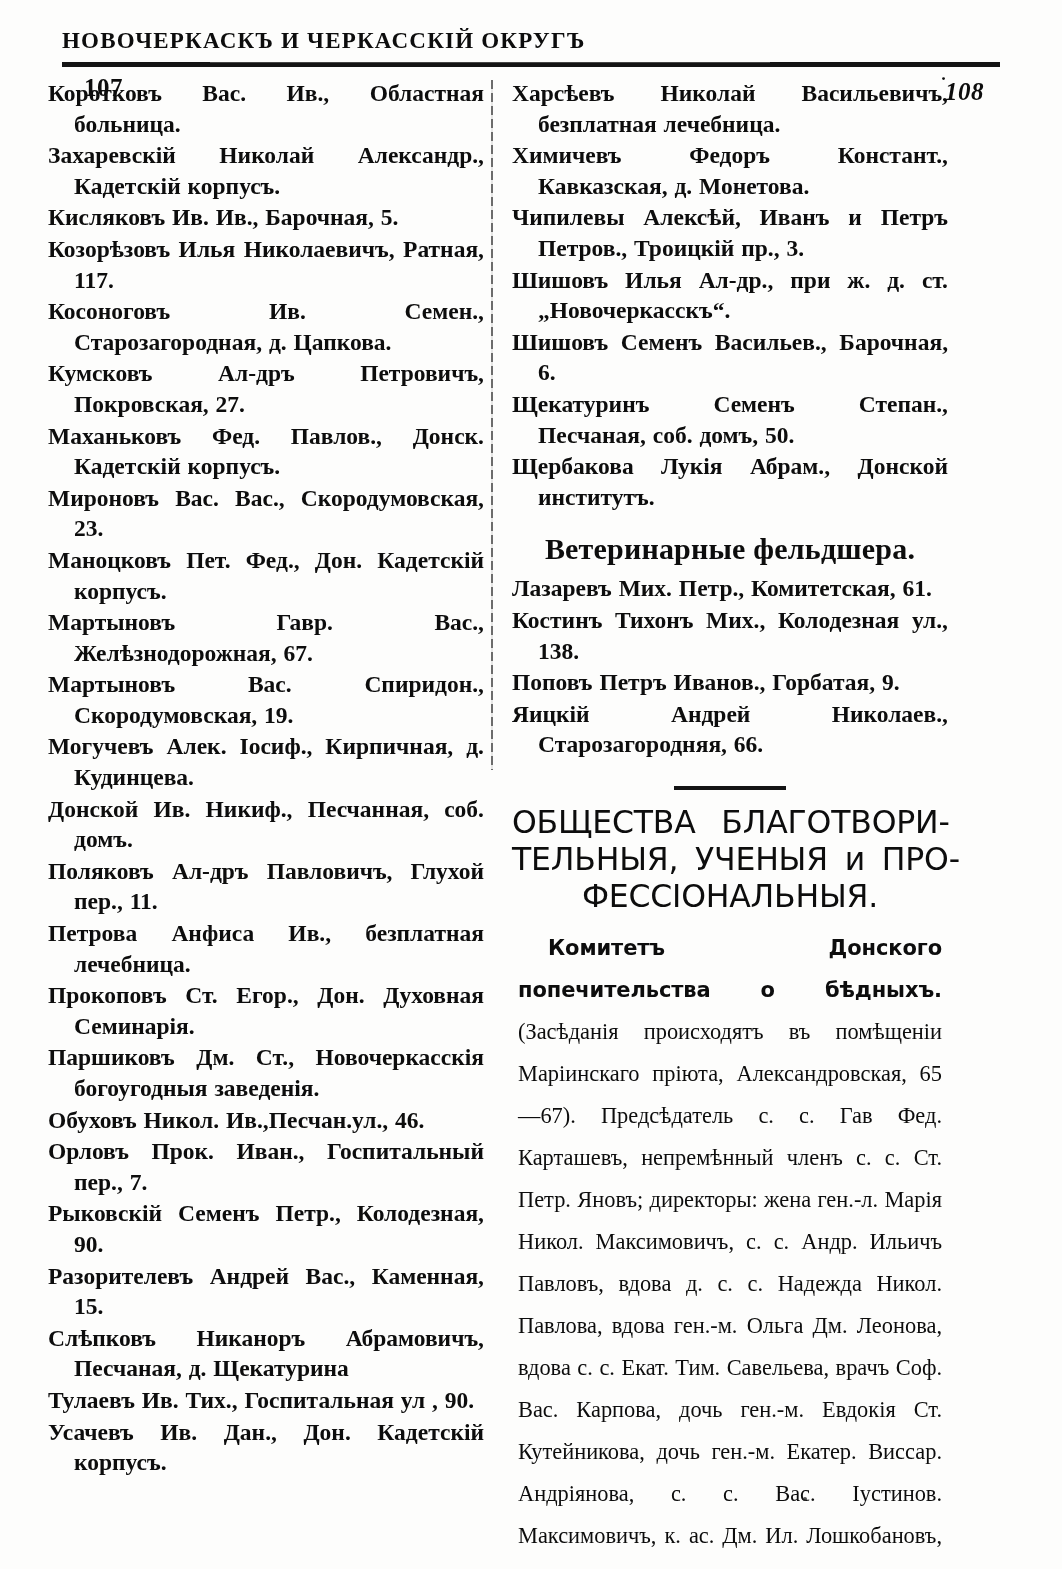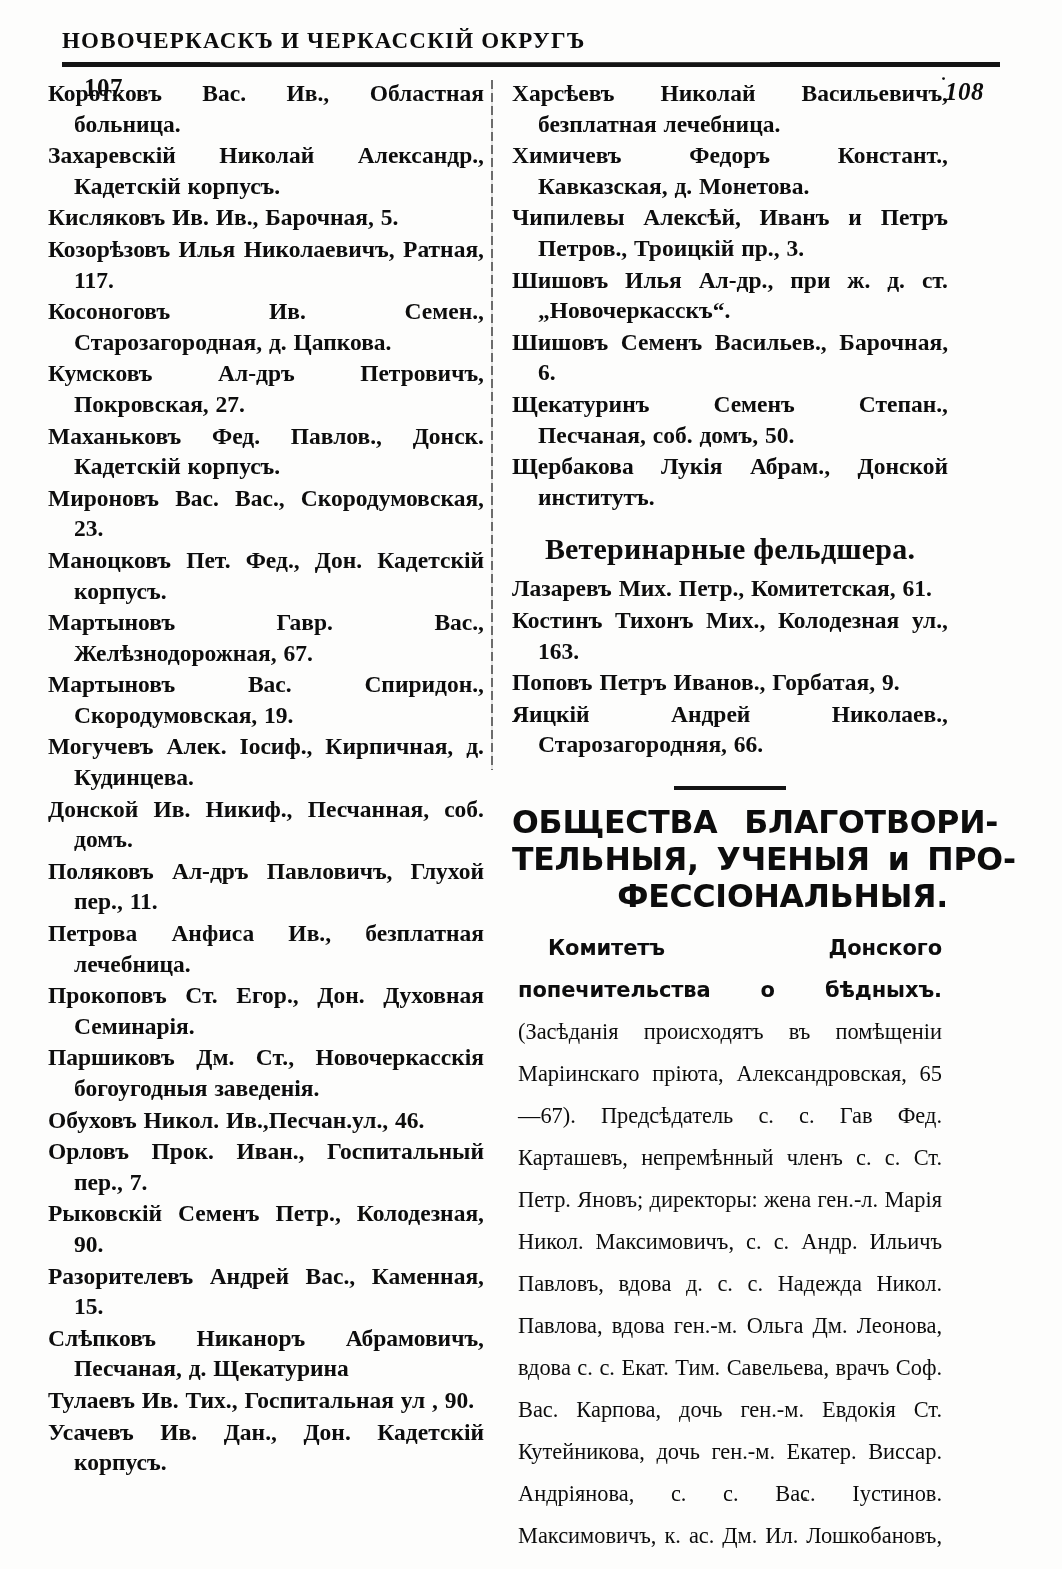--- a/index.html
+++ b/index.html
@@ -130,22 +130,22 @@
     width: 112px;
     height: 4px;
     background: #141414;
   }
 
   
   .big-title {
     font-family: "DejaVu Sans", "Liberation Sans", sans-serif;
     font-size: 31.5px;
     line-height: 37px;
-    font-weight: 700;
-    text-align: right;
+    font-weight: 400;
+    text-align: center;
     letter-spacing: -0.2px;
     margin: 0 0 12px 0;
     word-spacing: 4px;
   }
   .big-title .l1,
   .big-title .l2,
   .big-title .l3 { display: block; white-space: nowrap; }
   .big-title .l1 { word-spacing: 16px; }
   .big-title .l2 { word-spacing: 7px; }
   .big-title .l3 { word-spacing: 4px; }
@@ -231,21 +231,21 @@
       <p class="entry">Химичевъ Федоръ Констант., Кавказская, д. Монетова.</p>
       <p class="entry">Чипилевы Алексѣй, Иванъ и Петръ Петров., Троицкій пр., 3.</p>
       <p class="entry">Шишовъ Илья Ал-др., при ж. д. ст. „Новочеркасскъ“.</p>
       <p class="entry">Шишовъ Семенъ Васильев., Барочная, 6.</p>
       <p class="entry">Щекатуринъ Семенъ Степан., Песчаная, соб. домъ, 50.</p>
       <p class="entry">Щербакова Лукія Абрам., Донской институтъ.</p>
 
       <p class="subhead">Ветеринарные фельдшера.</p>
 
       <p class="entry">Лазаревъ Мих. Петр., Комитетская, 61.</p>
-      <p class="entry">Костинъ Тихонъ Мих., Колодезная ул., 163.</p>
+      <p class="entry">Костинъ Тихонъ Мих., Колодезная ул., 138.</p>
       <p class="entry">Поповъ Петръ Иванов., Горбатая, 9.</p>
       <p class="entry">Яицкій Андрей Николаев., Старозагородняя, 66.</p>
 
       <div class="sec-break"></div>
 
       <h1 class="big-title">
         <span class="l1">ОБЩЕСТВА БЛАГОТВОРИ-</span>
         <span class="l2">ТЕЛЬНЫЯ, УЧЕНЫЯ и ПРО-</span>
         <span class="l3">ФЕССІОНАЛЬНЫЯ.</span>
       </h1>

